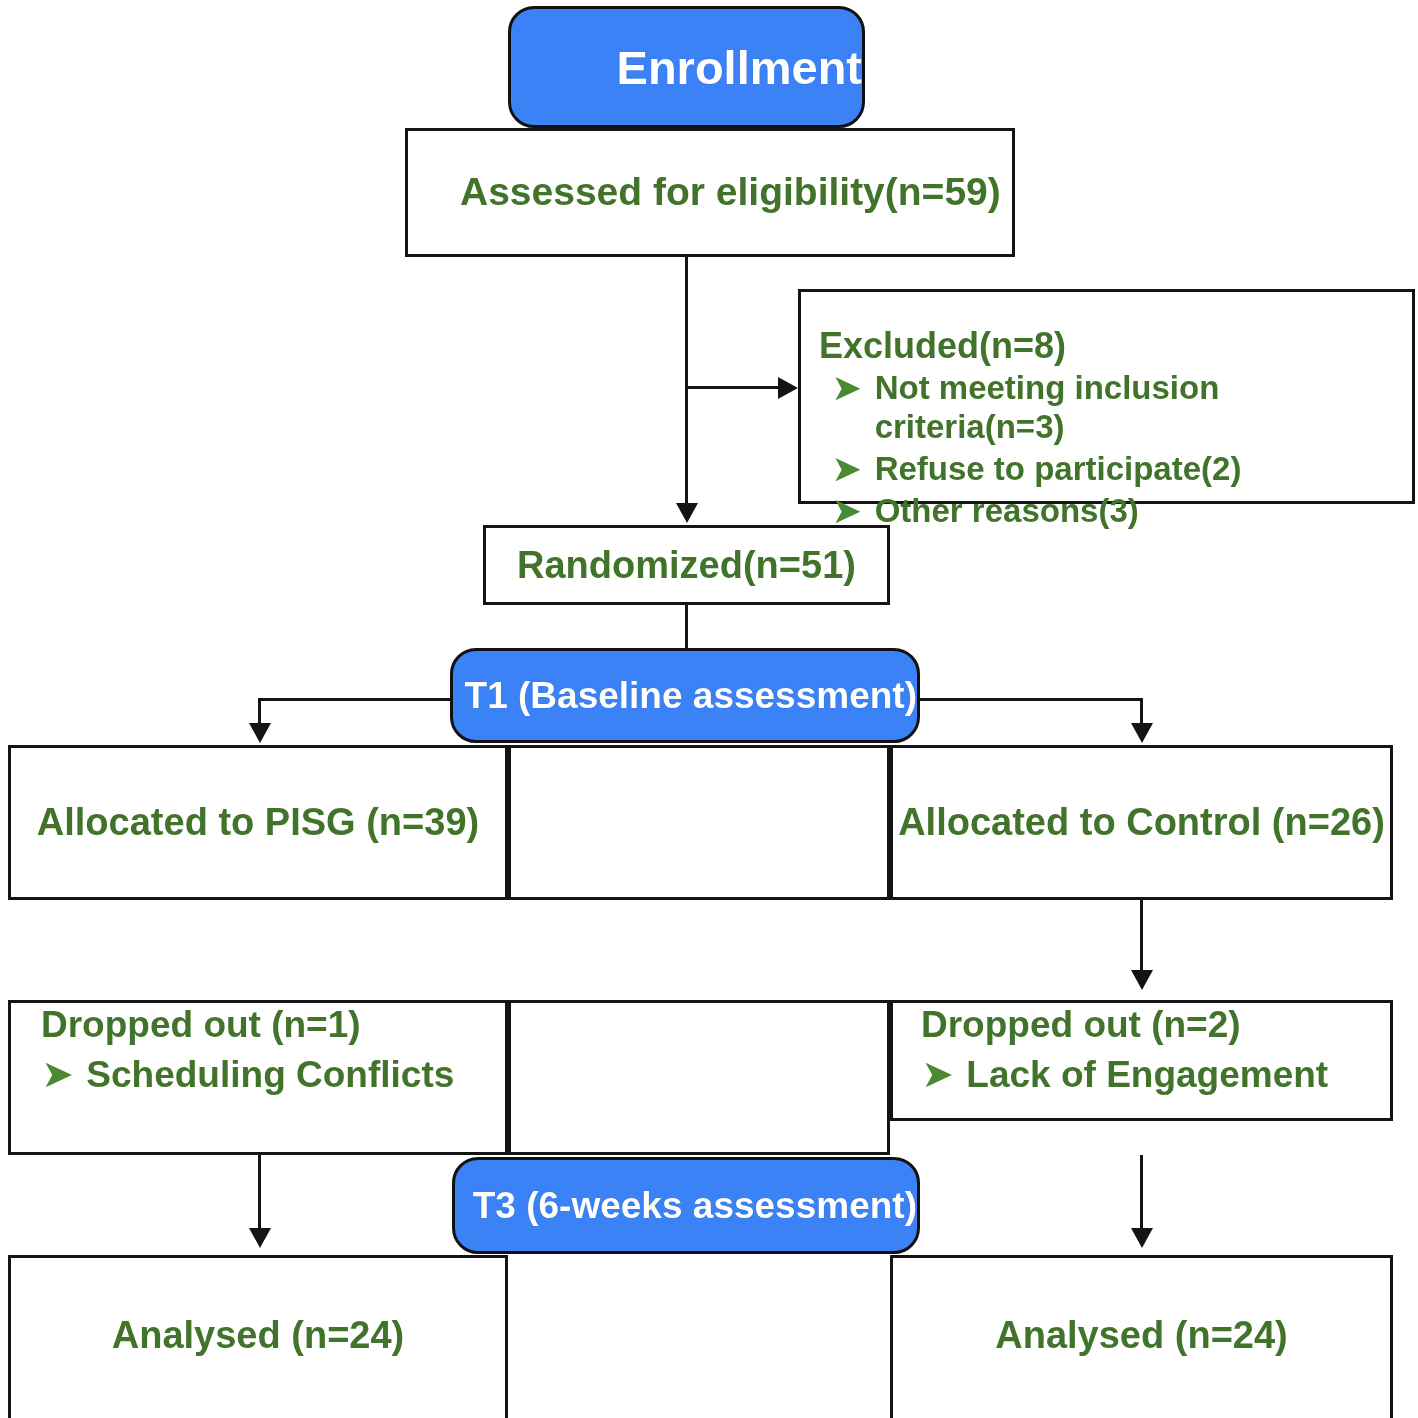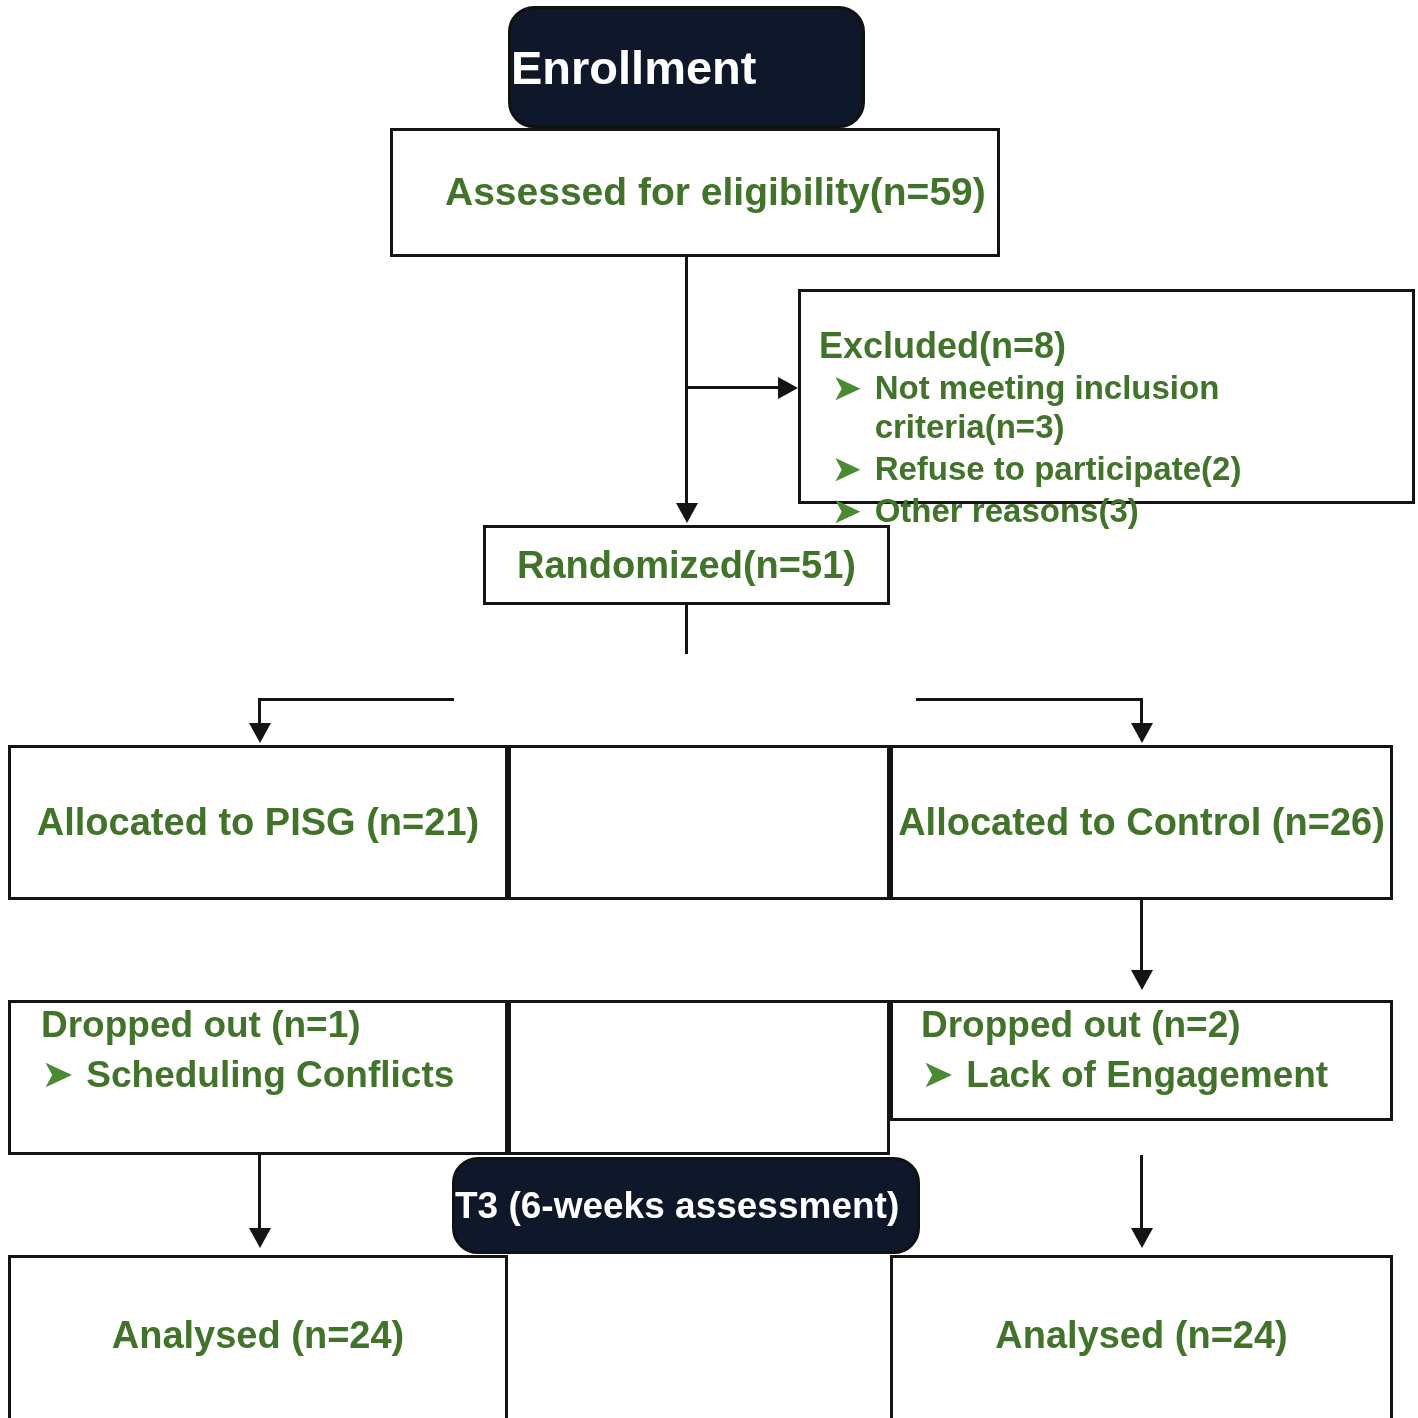--- a/index.html
+++ b/index.html
@@ -25,27 +25,27 @@
     border: 3px solid #141414;
     box-sizing: border-box;
     display: flex;
     align-items: center;
     z-index: 2;
   }
   .box.center { justify-content: center; }
 
   .banner {
     position: absolute;
-    background: #0f172a;
+    background: #3b82f6;
     border: 3px solid #111111;
     border-radius: 26px;
     box-sizing: border-box;
     display: flex;
     align-items: center;
-    justify-content: flex-start;
+    justify-content: flex-end;
     color: #ffffff;
     font-weight: bold;
     z-index: 6;
     text-shadow: 0 0 1px rgba(0,0,0,.25);
   }
 
   .gtext {
     color: #41742a;
     font-weight: bold;
     line-height: 1.18;
@@ -91,21 +91,21 @@
   .chev {
     color: #4a8a33;
     font-weight: bold;
     flex: 0 0 auto;
     line-height: 1.18;
   }
 
   
   #enrollment-banner { left: 508px; top: 6px; width: 357px; height: 122px; font-size: 47px; }
 
-  #assessed-box { left: 390px; top: 128px; width: 610px; height: 129px; padding-left: 52px; }
+  #assessed-box { left: 405px; top: 128px; width: 610px; height: 129px; padding-left: 52px; }
   #assessed-box .gtext { font-size: 39px; }
 
   #excluded-box { left: 798px; top: 289px; width: 617px; height: 215px; padding: 27px 0 0 16px;
                   display: block; }
   #excluded-title { font-size: 36px; margin: 6px 0 2px 2px; }
   #excluded-box .bullets { margin-top: 2px; }
   #excluded-box .bullet-row { font-size: 33px; margin-bottom: 3px; }
   #excluded-box .chev { font-size: 33px; margin-left: 16px; }
 
   #randomized-box { left: 483px; top: 525px; width: 407px; height: 80px; }
@@ -173,35 +173,38 @@
     </ul>
   </div>
 
   <div class="box center" id="randomized-box">
     <span class="gtext">Randomized(n=51)</span>
   </div>
 
   <div class="vline" style="left:685px; top:604px; height:50px;"></div>
 
   <div class="box" id="alloc-left">
-    <span class="gtext">Allocated to PISG (n=21)</span>
+    <span class="gtext">Allocated to PISG (n=39)</span>
   </div>
   <div class="box" id="alloc-mid"></div>
   <div class="box" id="alloc-right">
     <span class="gtext">Allocated to Control (n=26)</span>
   </div>
 
   <div class="hline" style="left:258px; top:698px; width:196px;"></div>
   <div class="vline" style="left:258px; top:698px; height:30px;"></div>
   <div class="arrow-down" style="left:249px; top:723px;"></div>
 
   <div class="hline" style="left:916px; top:698px; width:227px;"></div>
   <div class="vline" style="left:1140px; top:698px; height:30px;"></div>
   <div class="arrow-down" style="left:1131px; top:723px;"></div>
 
+  <div class="banner" id="t1-banner">
+    <span>T1 (Baseline assessment)</span>
+  </div>
 
   <div class="box" id="drop-left">
     <div class="gtext drop-title">Dropped out (n=1)</div>
     <div class="bullet-row drop-row">
       <span class="chev">➤</span>
       <span class="gtext">Scheduling Conflicts</span>
     </div>
   </div>
   <div class="box" id="drop-mid"></div>
   <div class="box" id="drop-right">

